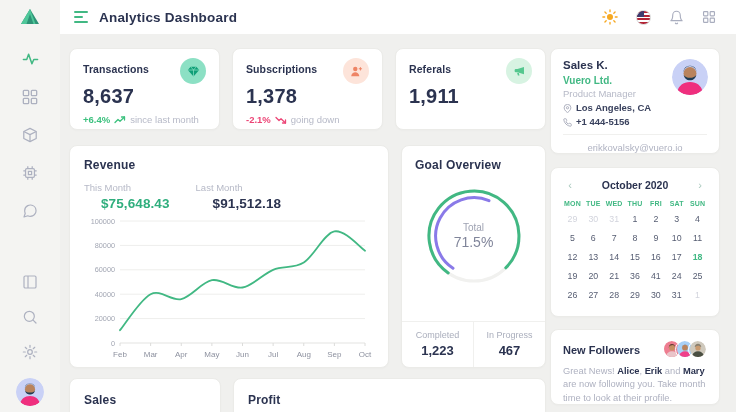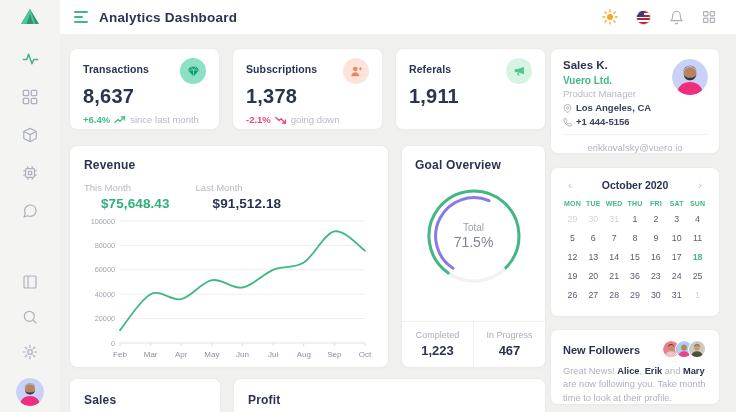--- a/index.html
+++ b/index.html
@@ -89,21 +89,21 @@
   .cal-arrow { width:16px; height:16px; display:flex; align-items:center; justify-content:center; color:#a9c9bd; font-size:11px; cursor:pointer; }
   .cal-month { flex:1; text-align:center; font-size:10.5px; font-weight:700; color:#2b3350; }
   .cal-dow { display:grid; grid-template-columns:repeat(7,1fr); margin-top:7px; }
   .cal-dow span { text-align:center; font-size:7px; font-weight:700; color:#41b883; letter-spacing:.2px; }
   .cal-grid { display:grid; grid-template-columns:repeat(7,1fr); margin-top:2px; }
   .cal-day { height:19px; display:flex; align-items:center; justify-content:center; font-size:8.8px; color:#565d72; cursor:pointer; }
   .cal-day.muted { color:#d2d4dd; }
   .cal-day.active { color:#41b883; font-weight:700; }
 
   .followers-card { height:76px; margin-top:12px; padding:10px 12px; }
-  .fol-head { display:flex; align-items:center; justify-content:space-between; }
+  .fol-head { display:flex; align-items:center; justify-content:space-between;text-align:center; }
   .fol-title { font-size:11px; font-weight:700; color:#2b3350; }
   .fol-avatars { display:flex; }
   .fol-avatars .fa { width:19px; height:19px; border-radius:50%; overflow:hidden; border:1.5px solid #fff; }
   .fol-avatars .fa + .fa { margin-left:-6px; }
   .fol-msg { margin-top:6px; font-size:9.3px; line-height:1.45; color:#aeb1c0; }
   .fol-msg .b { font-weight:700; color:#2b3350; }
 </style>
 </head>
 <body>
 
@@ -431,21 +431,21 @@
             <span class="cal-day">13</span>
             <span class="cal-day">14</span>
             <span class="cal-day">15</span>
             <span class="cal-day">16</span>
             <span class="cal-day">17</span>
             <span class="cal-day active">18</span>
             <span class="cal-day">19</span>
             <span class="cal-day">20</span>
             <span class="cal-day">21</span>
             <span class="cal-day">36</span>
-            <span class="cal-day">23</span>
+            <span class="cal-day">41</span>
             <span class="cal-day">24</span>
             <span class="cal-day">25</span>
             <span class="cal-day">26</span>
             <span class="cal-day">27</span>
             <span class="cal-day">28</span>
             <span class="cal-day">29</span>
             <span class="cal-day">30</span>
             <span class="cal-day">31</span>
             <span class="cal-day muted">1</span>
           </div>

